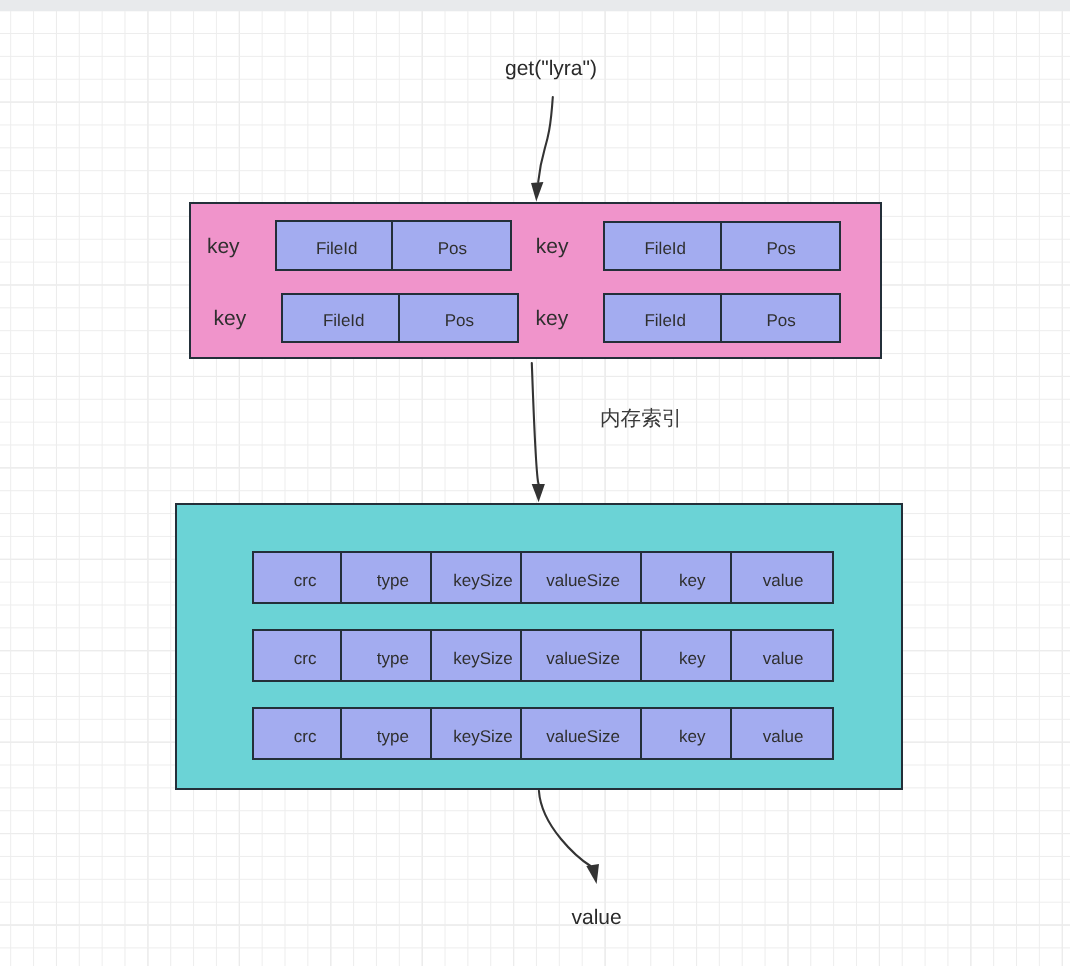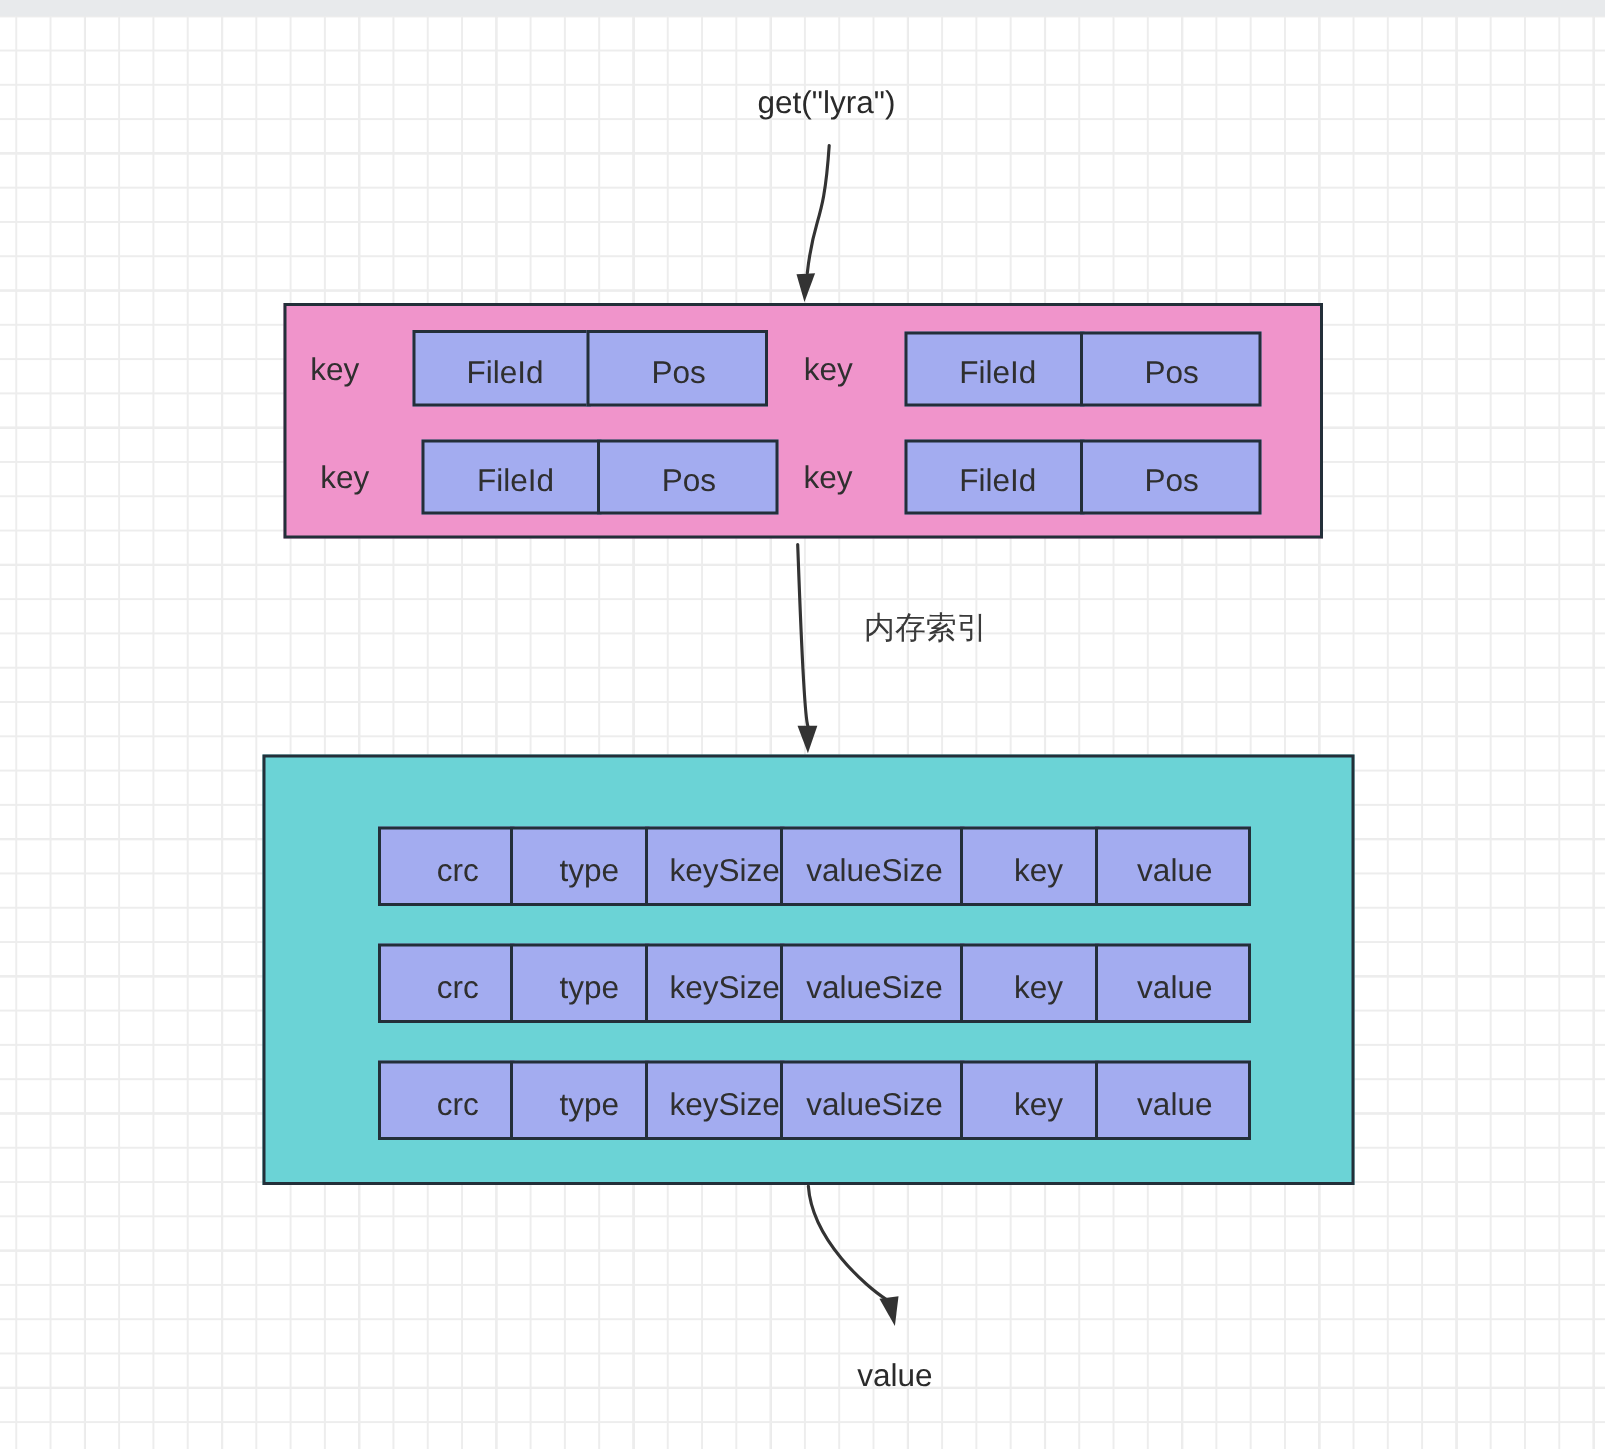--- a/index.html
+++ b/index.html
@@ -20,21 +20,21 @@
   svg.layer{position:absolute;left:0;top:0;width:1070px;height:966px;overflow:visible;}
   .lbl{position:absolute;color:#2a2a2a;font-size:21px;line-height:1;white-space:nowrap;}
 
   .block{position:absolute;box-sizing:border-box;border:2.5px solid #232f39;}
   #index-block{left:188.6px;top:202px;width:693.4px;height:157px;background:#f094cb;}
   #datafile-block{left:175.2px;top:502.5px;width:727.8px;height:287.5px;background:#6bd3d6;}
 
   .cell{position:absolute;box-sizing:border-box;background:#a3acf0;
         border:2.5px solid #232f39;
         display:flex;align-items:center;justify-content:center;}
-  .cl{color:#2f2f2f;font-size:21px;line-height:1;position:relative;top:3px;}
+  .cl{color:#2f2f2f;font-size:17px;line-height:1;position:relative;top:3px;}
   .keylabel{position:absolute;color:#2f2f2f;font-size:21px;line-height:1;white-space:nowrap;}
   .cjk{font-size:20.6px;color:#3a3a3a;}
 </style>
 </head>
 <body>
 
 <div id="canvas">
   <div id="topbar"></div>
   <div id="grid"></div>
 
@@ -132,15 +132,15 @@
       <path fill="none" d="M552.8,97 C549.1,152 542.6,142 538.2,182"></path>
       <path stroke="none" d="M531.0,182.9 L543.4,182.1 L536.3,201.4 Z"></path>
       <path fill="none" d="M531.8,363 C532.7,387 535.7,477 538.6,484"></path>
       <path stroke="none" d="M531.7,483.9 L544.9,483.9 L538.6,502.2 Z"></path>
       <path fill="none" d="M538.9,790.7 C541.5,827 578,858 590.5,866"></path>
       <path stroke="none" d="M586.3,865.9 L599.0,864.1 L596.6,884.0 Z"></path>
     </g>
   </svg>
 
   <div class="lbl" style="left:505px;top:58px">get("lyra")</div>
-  <div class="lbl cjk" style="left:576px;top:409.3px">内存索引</div>
+  <div class="lbl cjk" style="left:600px;top:409.3px">内存索引</div>
   <div class="lbl" style="left:571.5px;top:906.5px">value</div>
 </div>
 
 </body></html>

